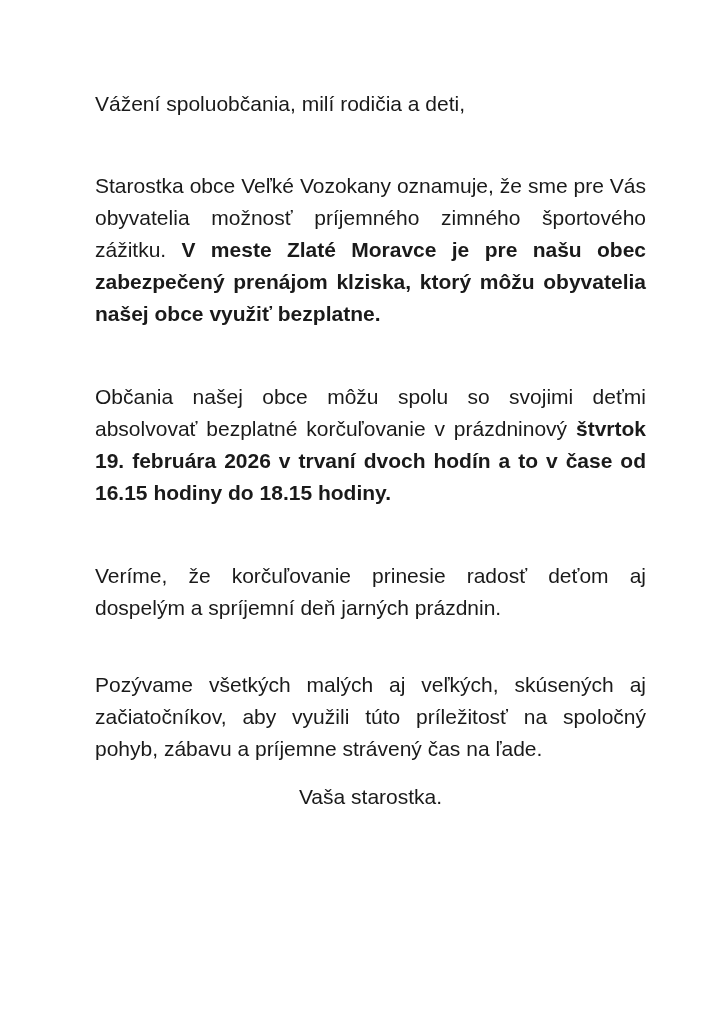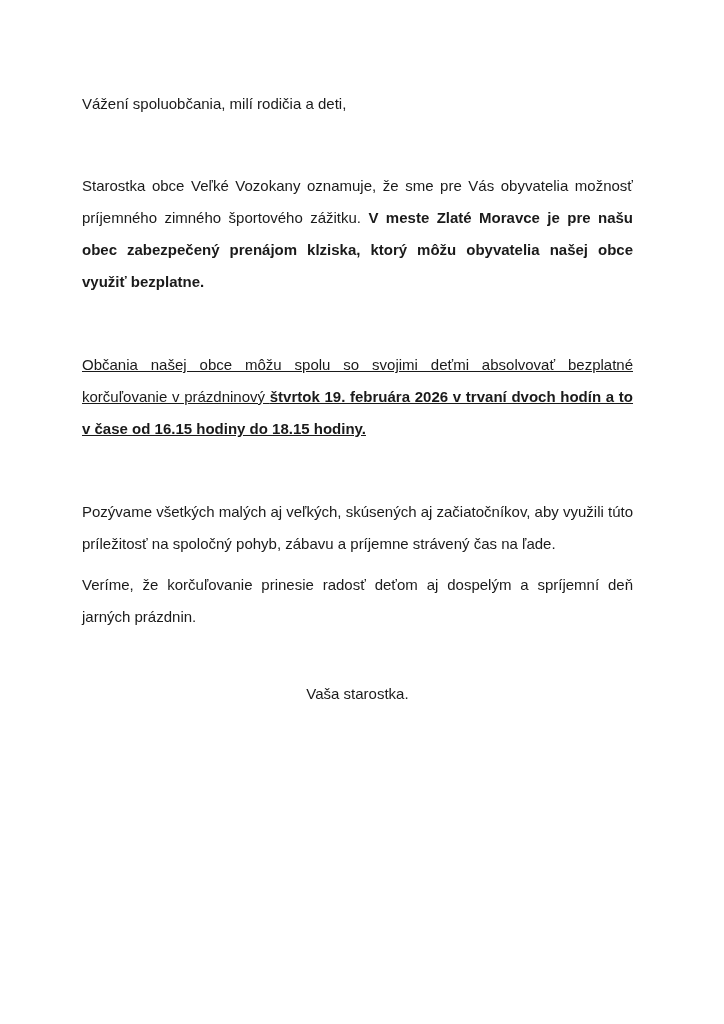--- a/index.html
+++ b/index.html
@@ -10,51 +10,51 @@
     body {
       width: 724px;
       height: 1024px;
       position: relative;
       overflow: hidden;
       font-family: "Liberation Sans", "DejaVu Sans", sans-serif;
       color: #1a1a1a;
     }
     .page {
       position: absolute;
-      left: 82px;
+      left: 95px;
       top: 88px;
       width: 551px;
-      font-size: 15px;
+      font-size: 21px;
       line-height: 32px;
     }
     .para {
       margin: 0;
       text-align: justify;
       text-align-last: left;
     }
     .greeting { margin-bottom: 50px; }
     .p1 { margin-bottom: 51px; }
-    .p2 { margin-bottom: 51px; text-decoration: underline; }
+    .p2 { margin-bottom: 51px; }
     .p3 { margin-bottom: 9px; }
     .p4 { margin-bottom: 45px; }
     .b { font-weight: bold; }
     .signature {
       text-align: center;
       margin: 16px;
       padding-left: 0;
     }
   </style>
 </head>
 <body>
 
 <div class="page">
   <p class="para greeting">Vážení spoluobčania, milí rodičia a deti,</p>
 
   <p class="para p1"><span>Starostka obce Veľké Vozokany oznamuje, že sme pre Vás obyvatelia možnosť príjemného zimného športového zážitku. </span><span class="b">V meste Zlaté Moravce je pre našu obec zabezpečený prenájom klziska, ktorý môžu obyvatelia našej obce využiť bezplatne.</span></p>
 
   <p class="para p2"><span>Občania našej obce môžu spolu so svojimi deťmi absolvovať bezplatné korčuľovanie v prázdninový </span><span class="b">štvrtok 19. februára 2026 v trvaní dvoch hodín a to v čase od 16.15 hodiny do 18.15 hodiny.</span></p>
 
+  <p class="para p4">Veríme, že korčuľovanie prinesie radosť deťom aj dospelým a spríjemní deň jarných prázdnin.</p>
+
   <p class="para p3">Pozývame všetkých malých aj veľkých, skúsených aj začiatočníkov, aby využili túto príležitosť na spoločný pohyb, zábavu a príjemne strávený čas na ľade.</p>
-
-  <p class="para p4">Veríme, že korčuľovanie prinesie radosť deťom aj dospelým a spríjemní deň jarných prázdnin.</p>
 
   <p class="signature">Vaša starostka.</p>
 </div>
 
 </body></html>

